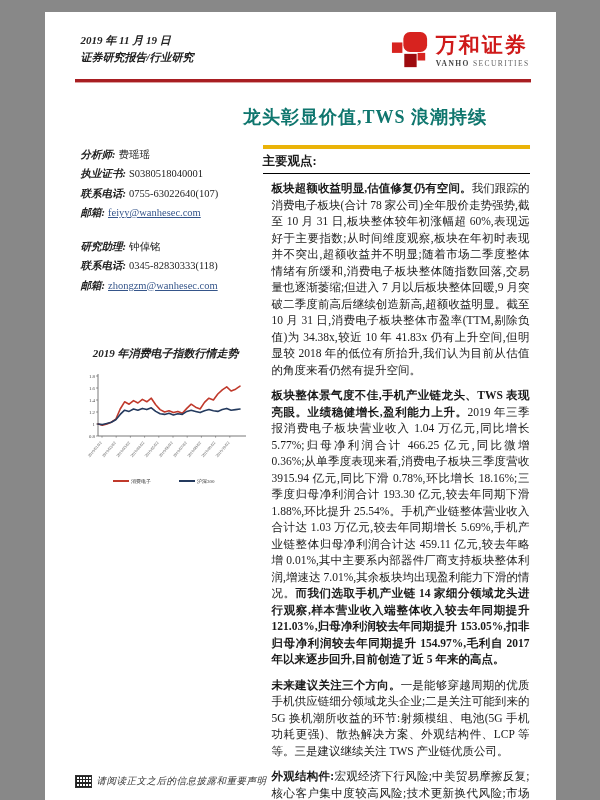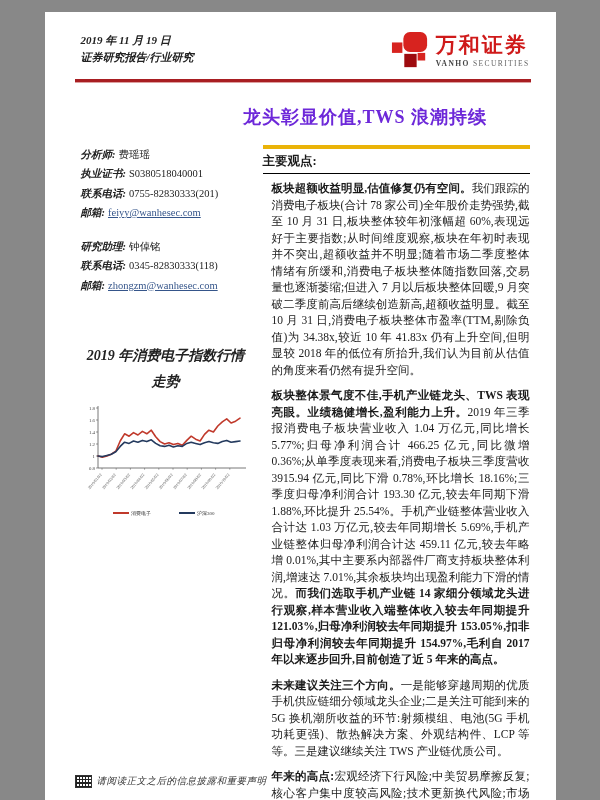--- a/index.html
+++ b/index.html
@@ -13,32 +13,32 @@
   .header { display:flex; justify-content:space-between; align-items:flex-start;
             margin:20px 26px 0 36px; }
   .hd-left { font-size:11px; font-weight:bold; font-style:italic; line-height:1.55; color:#222; }
   .logo { display:flex; align-items:center; gap:7px; }
   .logo-mark { width:38px; height:38px; position:relative; }
   .logo-text .cn { font-size:21px; font-weight:bold; color:#cf1a1a; letter-spacing:2px; line-height:1; font-style:normal; }
   .logo-text .en { font-size:7.5px; letter-spacing:1.4px; color:#666; margin-top:3px; }
   .logo-text .en b { color:#444; }
   .red-rule { height:4px; background:#a81e22; border-bottom:1px solid #dda0a0; margin:9px 25px 0 30px; }
   .doc-title { text-align:center; padding-left:130px; margin-top:22px;
-               font-size:18px; font-weight:bold; letter-spacing:1px; color:#6d28d9; }
+               font-size:18px; font-weight:bold; letter-spacing:1px; color:#0f766e; }
 
   
   .content { display:flex; gap:12px; margin:16px 26px 0 36px; }
   .sidebar { width:170px; flex:none; font-size:10.5px; line-height:1.85; color:#222; }
   .side-line .sl { font-weight:bold; font-style:italic; margin-right:3px; }
   .side-line { white-space:nowrap; }
   .side-gap { height:14px; }
   a.email { color:#35558a; text-decoration:underline; cursor:pointer; }
 
   .chart-block { margin-top:48px; }
-  .chart-title { font-size:14px; font-weight:bold; text-align:center; font-style:italic; margin-bottom:8px; }
+  .chart-title { font-size:11px; font-weight:bold; text-align:center; font-style:italic; margin-bottom:8px; }
   .chart-svg { display:block; margin:0 auto; }
 
   
   .main { flex:1; min-width:0; }
   .main-head { border-top:4px solid #eab308; }
   .main-heading { font-size:12.5px; font-weight:bold; padding:4px 0 3px 0;
                   border-bottom:1.5px solid #000; }
   .paras { padding:6px 0 0 9px; }
   .para { font-size:11.5px; line-height:16.5px; text-align:justify; margin-bottom:9px; color:#1a1a1a; }
   .para .b { font-weight:bold; }
@@ -84,21 +84,21 @@
   <div class="content">
 
     <div class="sidebar">
       <div class="side-line">
         <span class="sl">分析师:</span><span>费瑶瑶</span>
       </div>
       <div class="side-line">
         <span class="sl">执业证书:</span><span>S0380518040001</span>
       </div>
       <div class="side-line">
-        <span class="sl">联系电话:</span><span>0755-82830333(201)</span>
+        <span class="sl">联系电话:</span><span>0755-63022640(107)</span>
       </div>
       <div class="side-line">
         <span class="sl">邮箱:</span><a class="email">feiyy@wanhesec.com</a>
       </div>
       <div class="side-gap"></div>
       <div class="side-line">
         <span class="sl">研究助理:</span><span>钟倬铭</span>
       </div>
       <div class="side-line">
         <span class="sl">联系电话:</span><span>0345-82830333(118)</span>
@@ -155,21 +155,21 @@
     </div>
 
     <div class="main">
       <div class="main-head">
         <div class="main-heading">主要观点:</div>
       </div>
       <div class="paras">
           <p class="para"><span class="b">板块超额收益明显,估值修复仍有空间。</span><span>我们跟踪的消费电子板块(合计 78 家公司)全年股价走势强势,截至 10 月 31 日,板块整体较年初涨幅超 60%,表现远好于主要指数;从时间维度观察,板块在年初时表现并不突出,超额收益并不明显;随着市场二季度整体情绪有所缓和,消费电子板块整体随指数回落,交易量也逐渐萎缩;但进入 7 月以后板块整体回暖,9 月突破二季度前高后继续创造新高,超额收益明显。截至 10 月 31 日,消费电子板块整体市盈率(TTM,剔除负值)为 34.38x,较近 10 年 41.83x 仍有上升空间,但明显较 2018 年的低位有所抬升,我们认为目前从估值的角度来看仍然有提升空间。</span></p>
           <p class="para"><span class="b">板块整体景气度不佳,手机产业链龙头、TWS 表现亮眼。业绩稳健增长,盈利能力上升。</span><span>2019 年三季报消费电子板块营业收入 1.04 万亿元,同比增长 5.77%;归母净利润合计 466.25 亿元,同比微增 0.36%;从单季度表现来看,消费电子板块三季度营收 3915.94 亿元,同比下滑 0.78%,环比增长 18.16%;三季度归母净利润合计 193.30 亿元,较去年同期下滑 1.88%,环比提升 25.54%。手机产业链整体营业收入合计达 1.03 万亿元,较去年同期增长 5.69%,手机产业链整体归母净利润合计达 459.11 亿元,较去年略增 0.01%,其中主要系内部器件厂商支持板块整体利润,增速达 7.01%,其余板块均出现盈利能力下滑的情况。</span><span class="b">而我们选取手机产业链 14 家细分领域龙头进行观察,样本营业收入端整体收入较去年同期提升 121.03%,归母净利润较去年同期提升 153.05%,扣非归母净利润较去年同期提升 154.97%,毛利自 2017 年以来逐步回升,目前创造了近 5 年来的高点。</span></p>
           <p class="para"><span class="b">未来建议关注三个方向。</span><span>一是能够穿越周期的优质手机供应链细分领域龙头企业;二是关注可能到来的 5G 换机潮所收益的环节:射频模组、电池(5G 手机功耗更强)、散热解决方案、外观结构件、LCP 等等。三是建议继续关注 TWS 产业链优质公司。</span></p>
-          <p class="para"><span class="b">年来的高点:</span><span>宏观经济下行风险;中美贸易摩擦反复;核心客户集中度较高风险;技术更新换代风险;市场竞争加剧风险。</span></p>
+          <p class="para"><span class="b">外观结构件:</span><span>宏观经济下行风险;中美贸易摩擦反复;核心客户集中度较高风险;技术更新换代风险;市场竞争加剧风险。</span></p>
         </div>
     </div>
   </div>
 
   <div class="footer">
     <div class="qr"></div>
     <div class="footer-text">请阅读正文之后的信息披露和重要声明</div>
   </div>
 
 </div>

